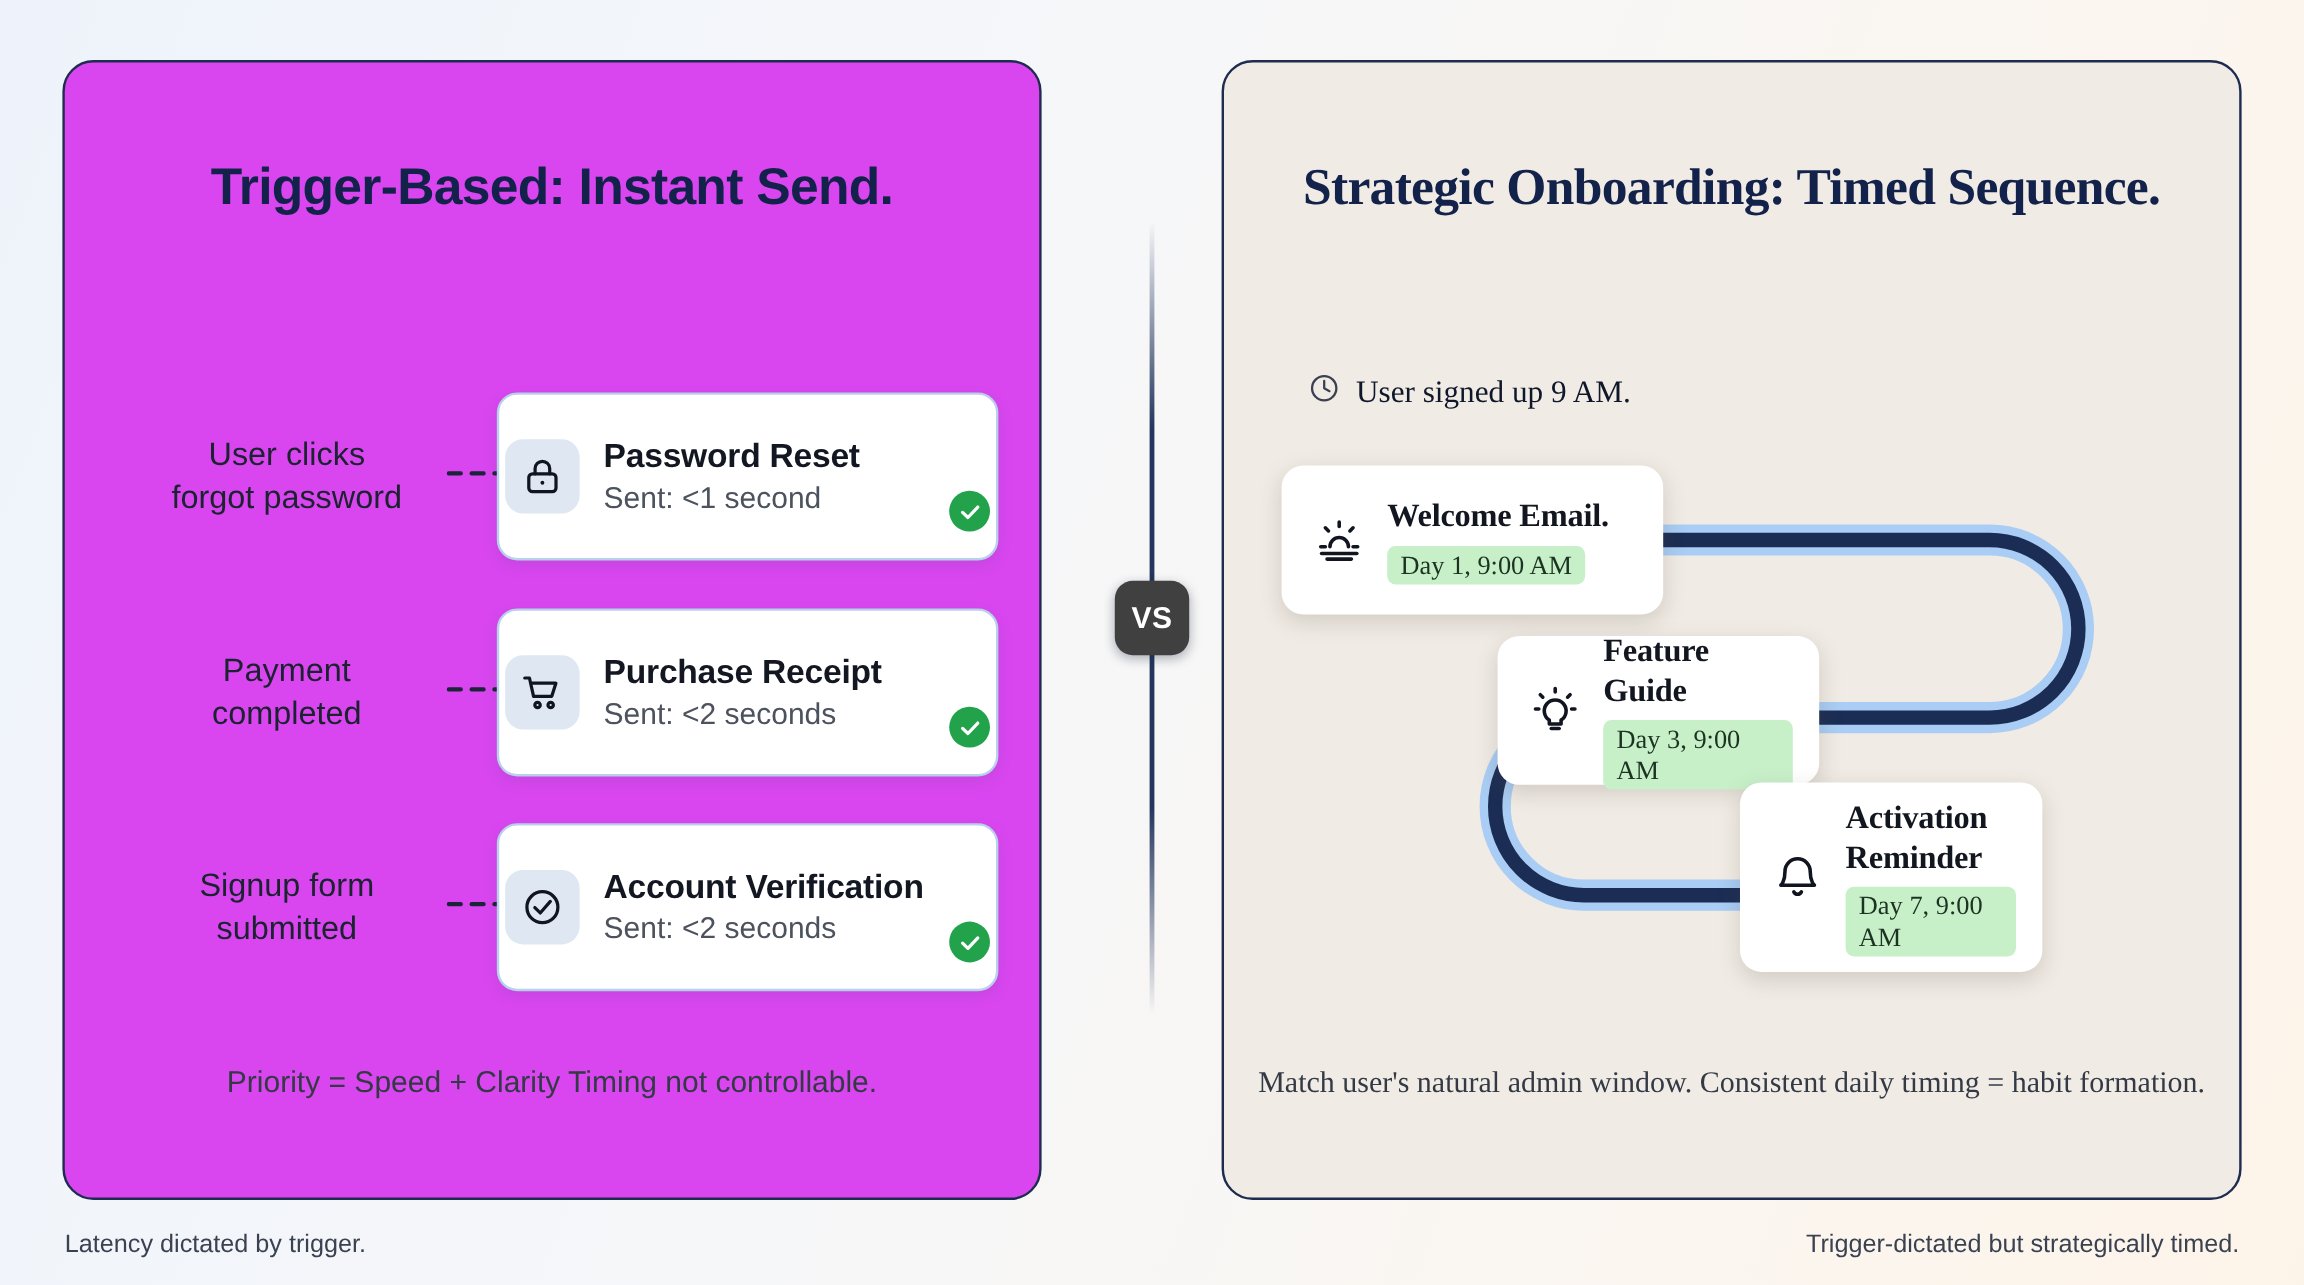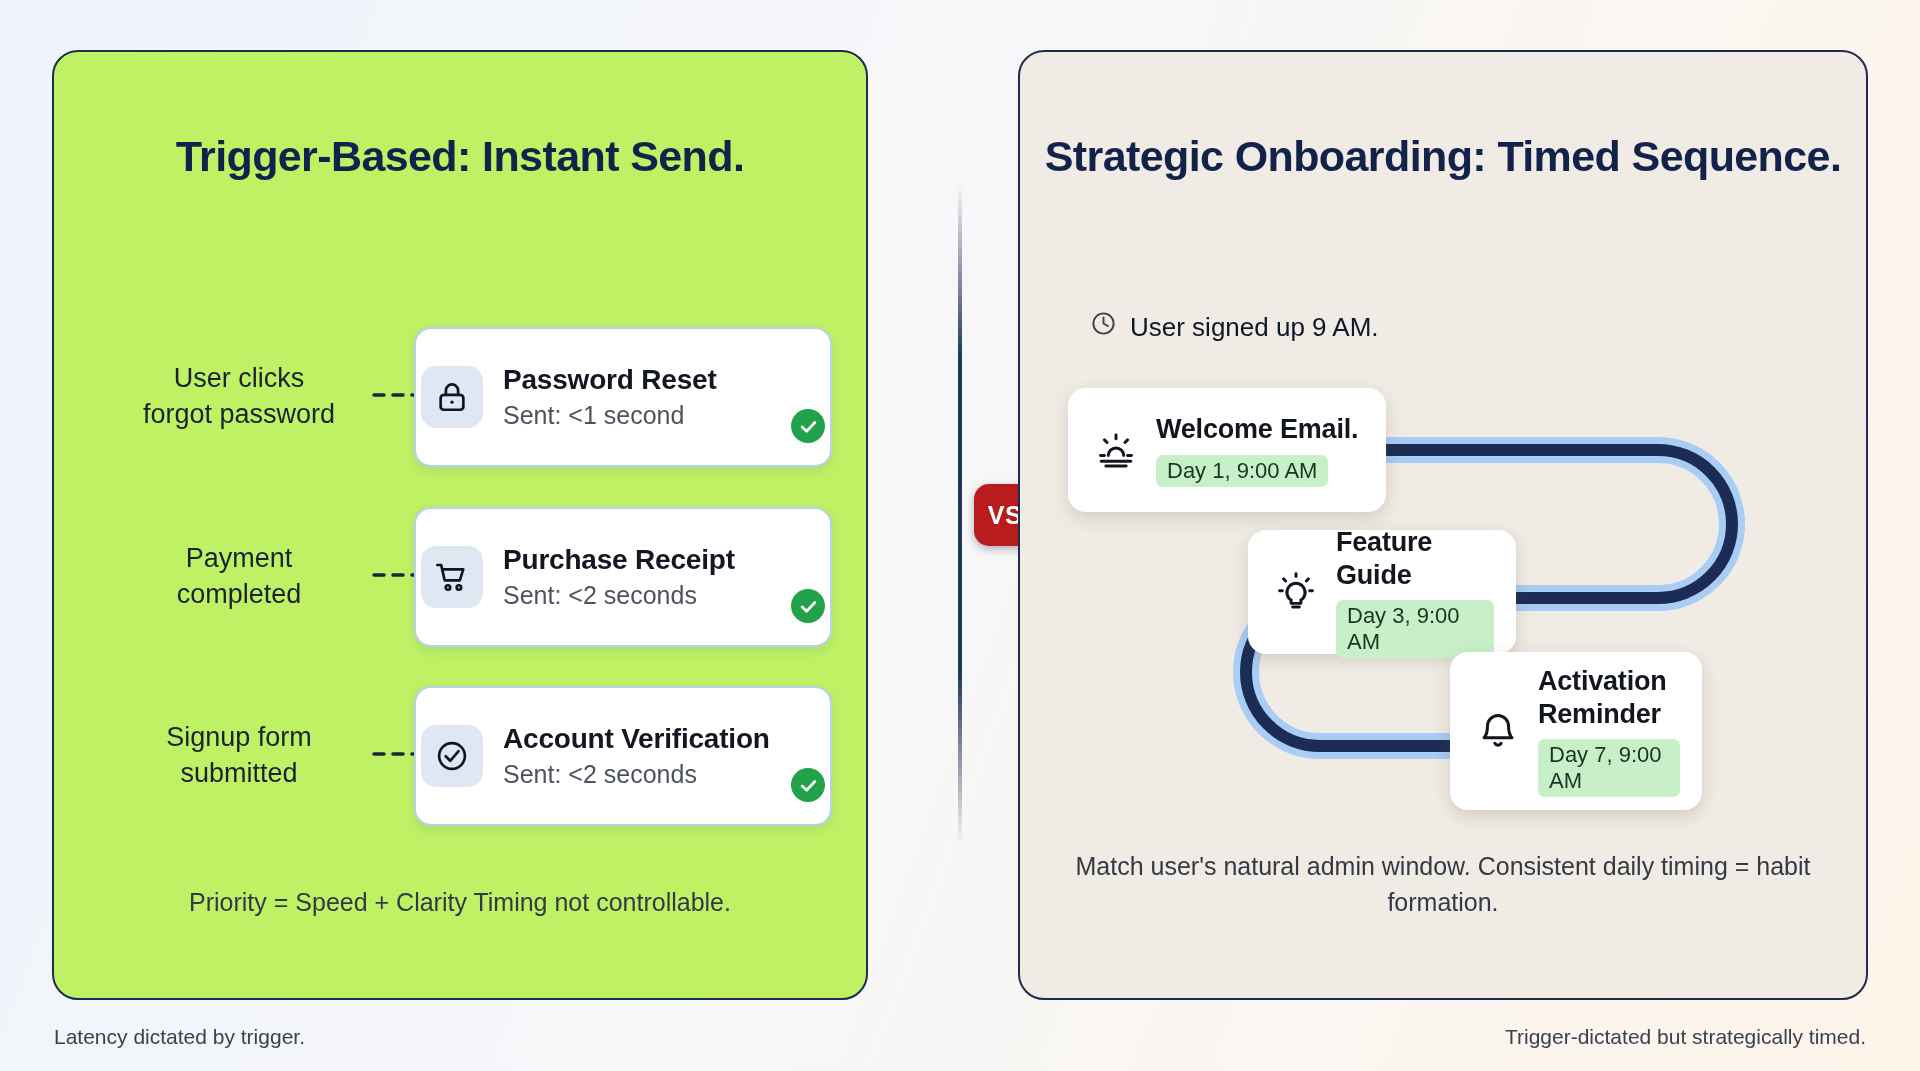--- a/index.html
+++ b/index.html
@@ -12,22 +12,22 @@
   }
 
   
   .panel {
     position:absolute;
     top:50px;
     height:950px;
     border:2px solid #1e2c4f;
     border-radius:26px;
   }
-  #panel-left  { left:52px;  width:816px;  background:#bef264; }
-  #panel-right { left:1018px; width:850px; background:#f0ebe4; }
+  #panel-left  { left:52px;  width:816px;  background:#d946ef; }
+  #panel-right { left:1018px; width:850px; background:#f0ebe4;font-family:Liberation Serif, serif; }
 
   .panel-title {
     position:absolute; left:0; right:0; top:78px;
     text-align:center;
     font-size:43px; font-weight:bold;
     line-height:1.24;
     color:#13224a;
     letter-spacing:-0.6px;
   }
 
@@ -42,26 +42,25 @@
   #vs-divider {
     position:absolute; left:960px; top:185px;
     width:4px; height:660px;
     transform:translateX(-50%);
     background:linear-gradient(180deg,rgba(30,44,79,0) 0%,#24365e 26%,#24365e 74%,rgba(30,44,79,0) 100%);
   }
   #vs-badge {
     position:absolute; left:960px; top:515px;
     transform:translate(-50%,-50%);
     width:62px; height:62px;
-    background:#b91c1c; border-radius:15px;
+    background:#404040; border-radius:15px;
     color:#fff; font-size:25px; font-weight:bold;
     display:flex; align-items:center; justify-content:center;
     letter-spacing:0.5px;
     box-shadow:0 3px 9px rgba(20,32,60,.33);
-    margin-left:45px;
   }
 
   
   .trigger-row { position:absolute; left:0; width:850px; height:140px; }
   #trigger-row-0 { top:275px; }
   #trigger-row-1 { top:455px; }
   #trigger-row-2 { top:634px; }
 
   .trigger-label {
     position:absolute; left:60px; top:50%;

